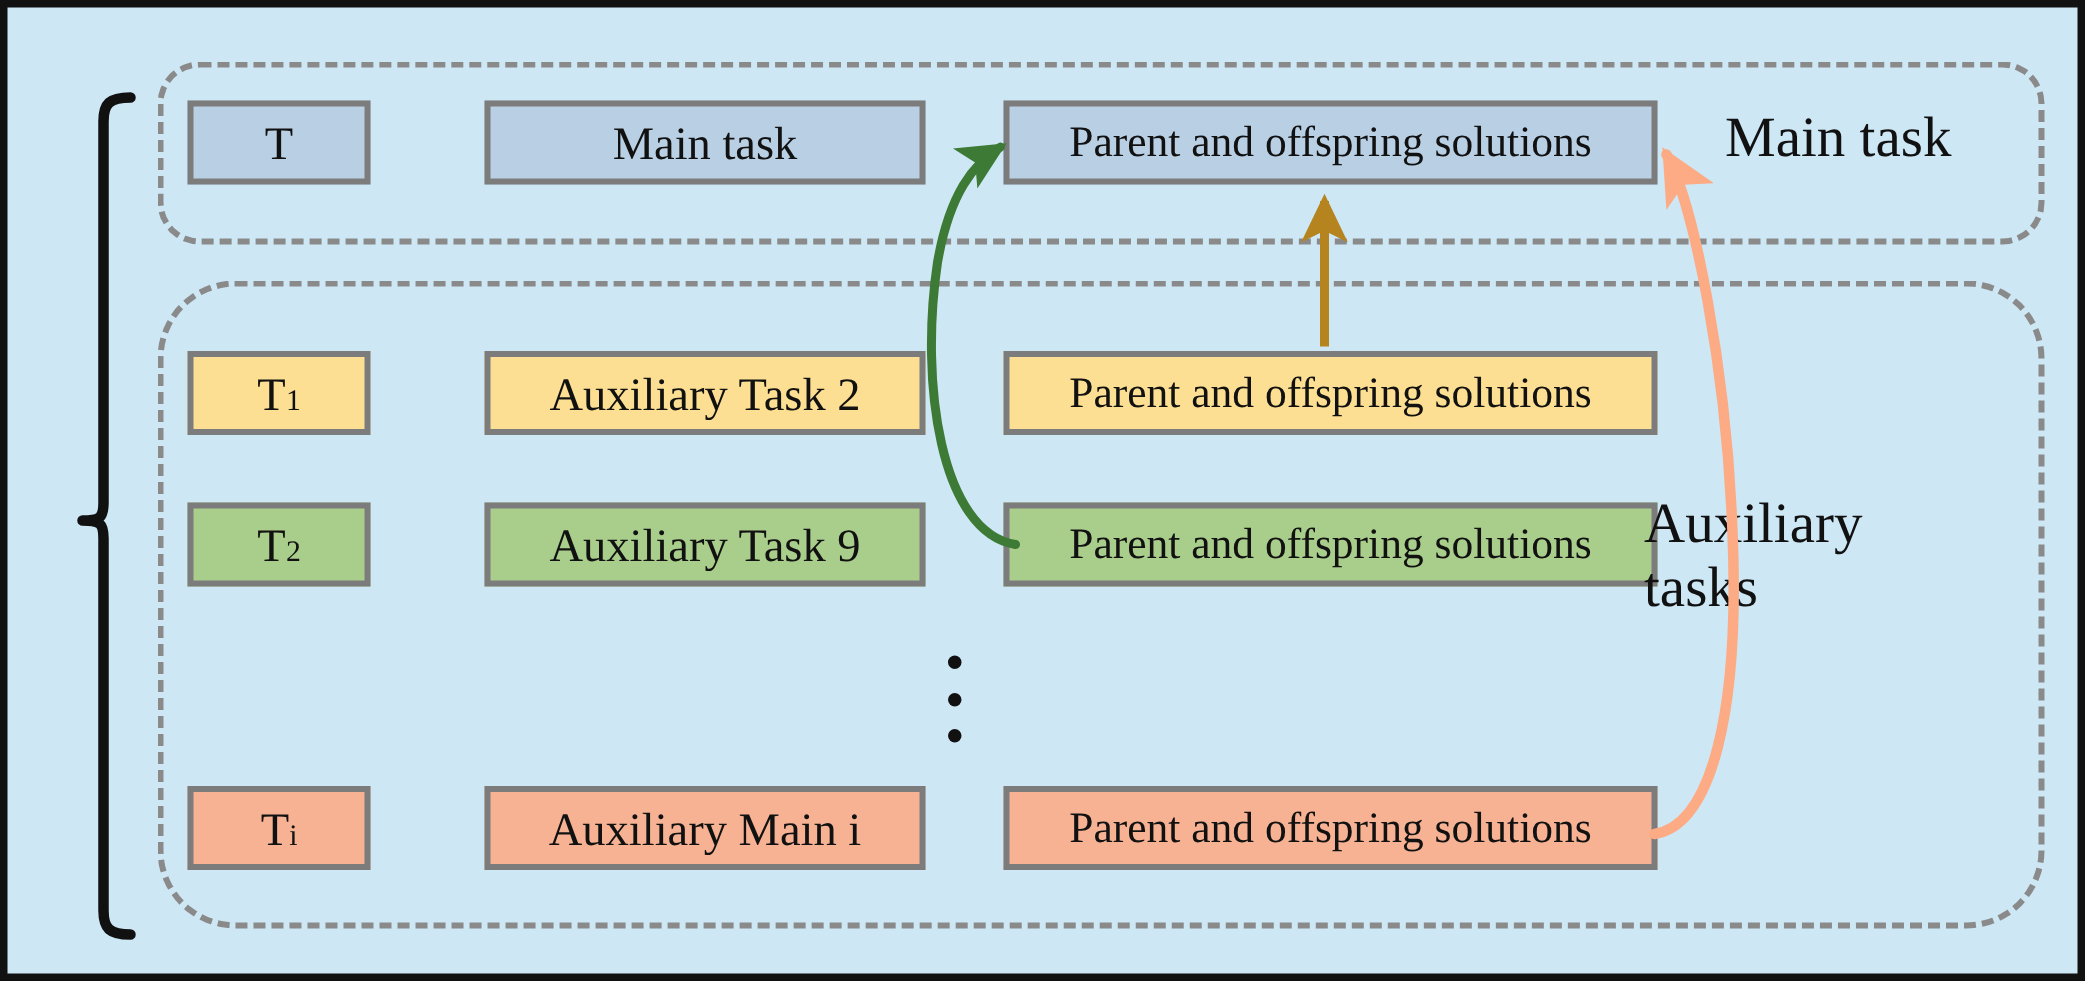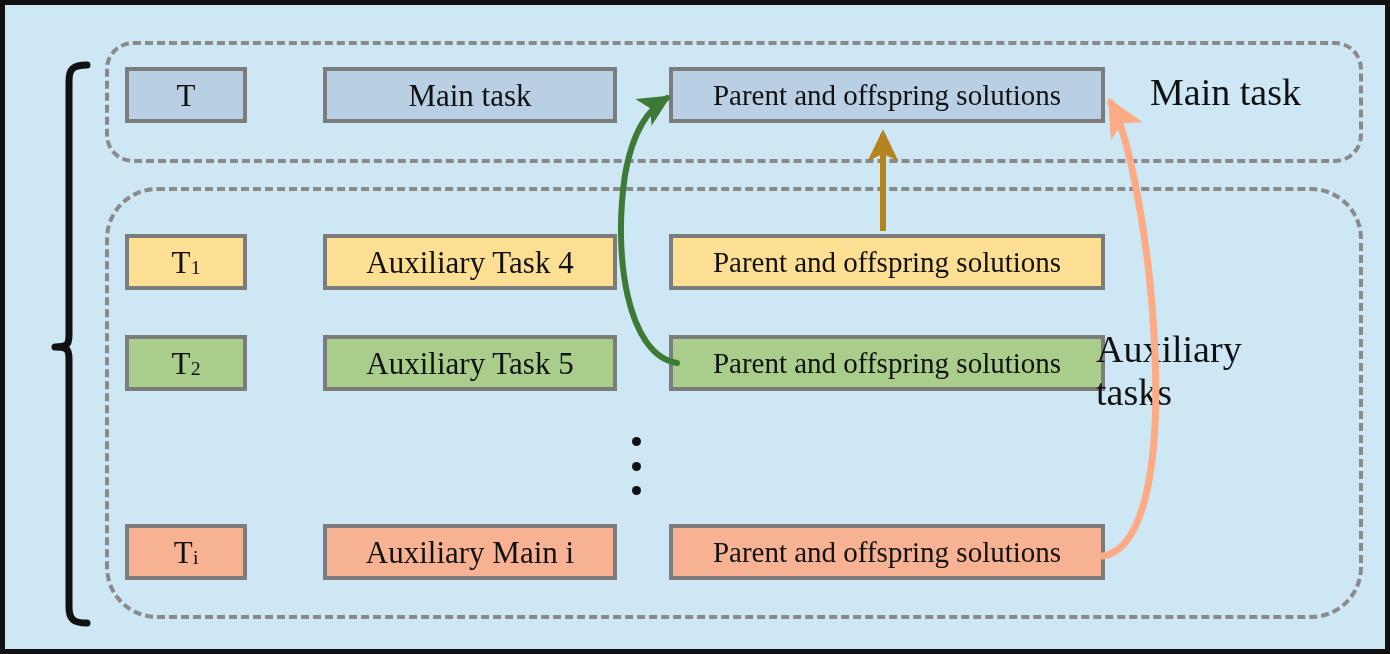--- a/index.html
+++ b/index.html
@@ -135,32 +135,32 @@
   </div>
   <div class="box solution c-blue row-main">
     <span>Parent and offspring solutions</span>
   </div>
 
   <div class="box tag c-yellow row-a1">
     <span>T</span>
       <sub>1</sub>
   </div>
   <div class="box name c-yellow row-a1">
-    <span>Auxiliary Task 4</span>
+    <span>Auxiliary Task 2</span>
   </div>
   <div class="box solution c-yellow row-a1">
     <span>Parent and offspring solutions</span>
   </div>
 
   <div class="box tag c-green row-a2">
     <span>T</span>
       <sub>2</sub>
   </div>
   <div class="box name c-green row-a2">
-    <span>Auxiliary Task 5</span>
+    <span>Auxiliary Task 9</span>
   </div>
   <div class="box solution c-green row-a2">
     <span>Parent and offspring solutions</span>
   </div>
 
   <div id="vdots">
     <i></i>
     <i></i>
     <i></i>
   </div>

